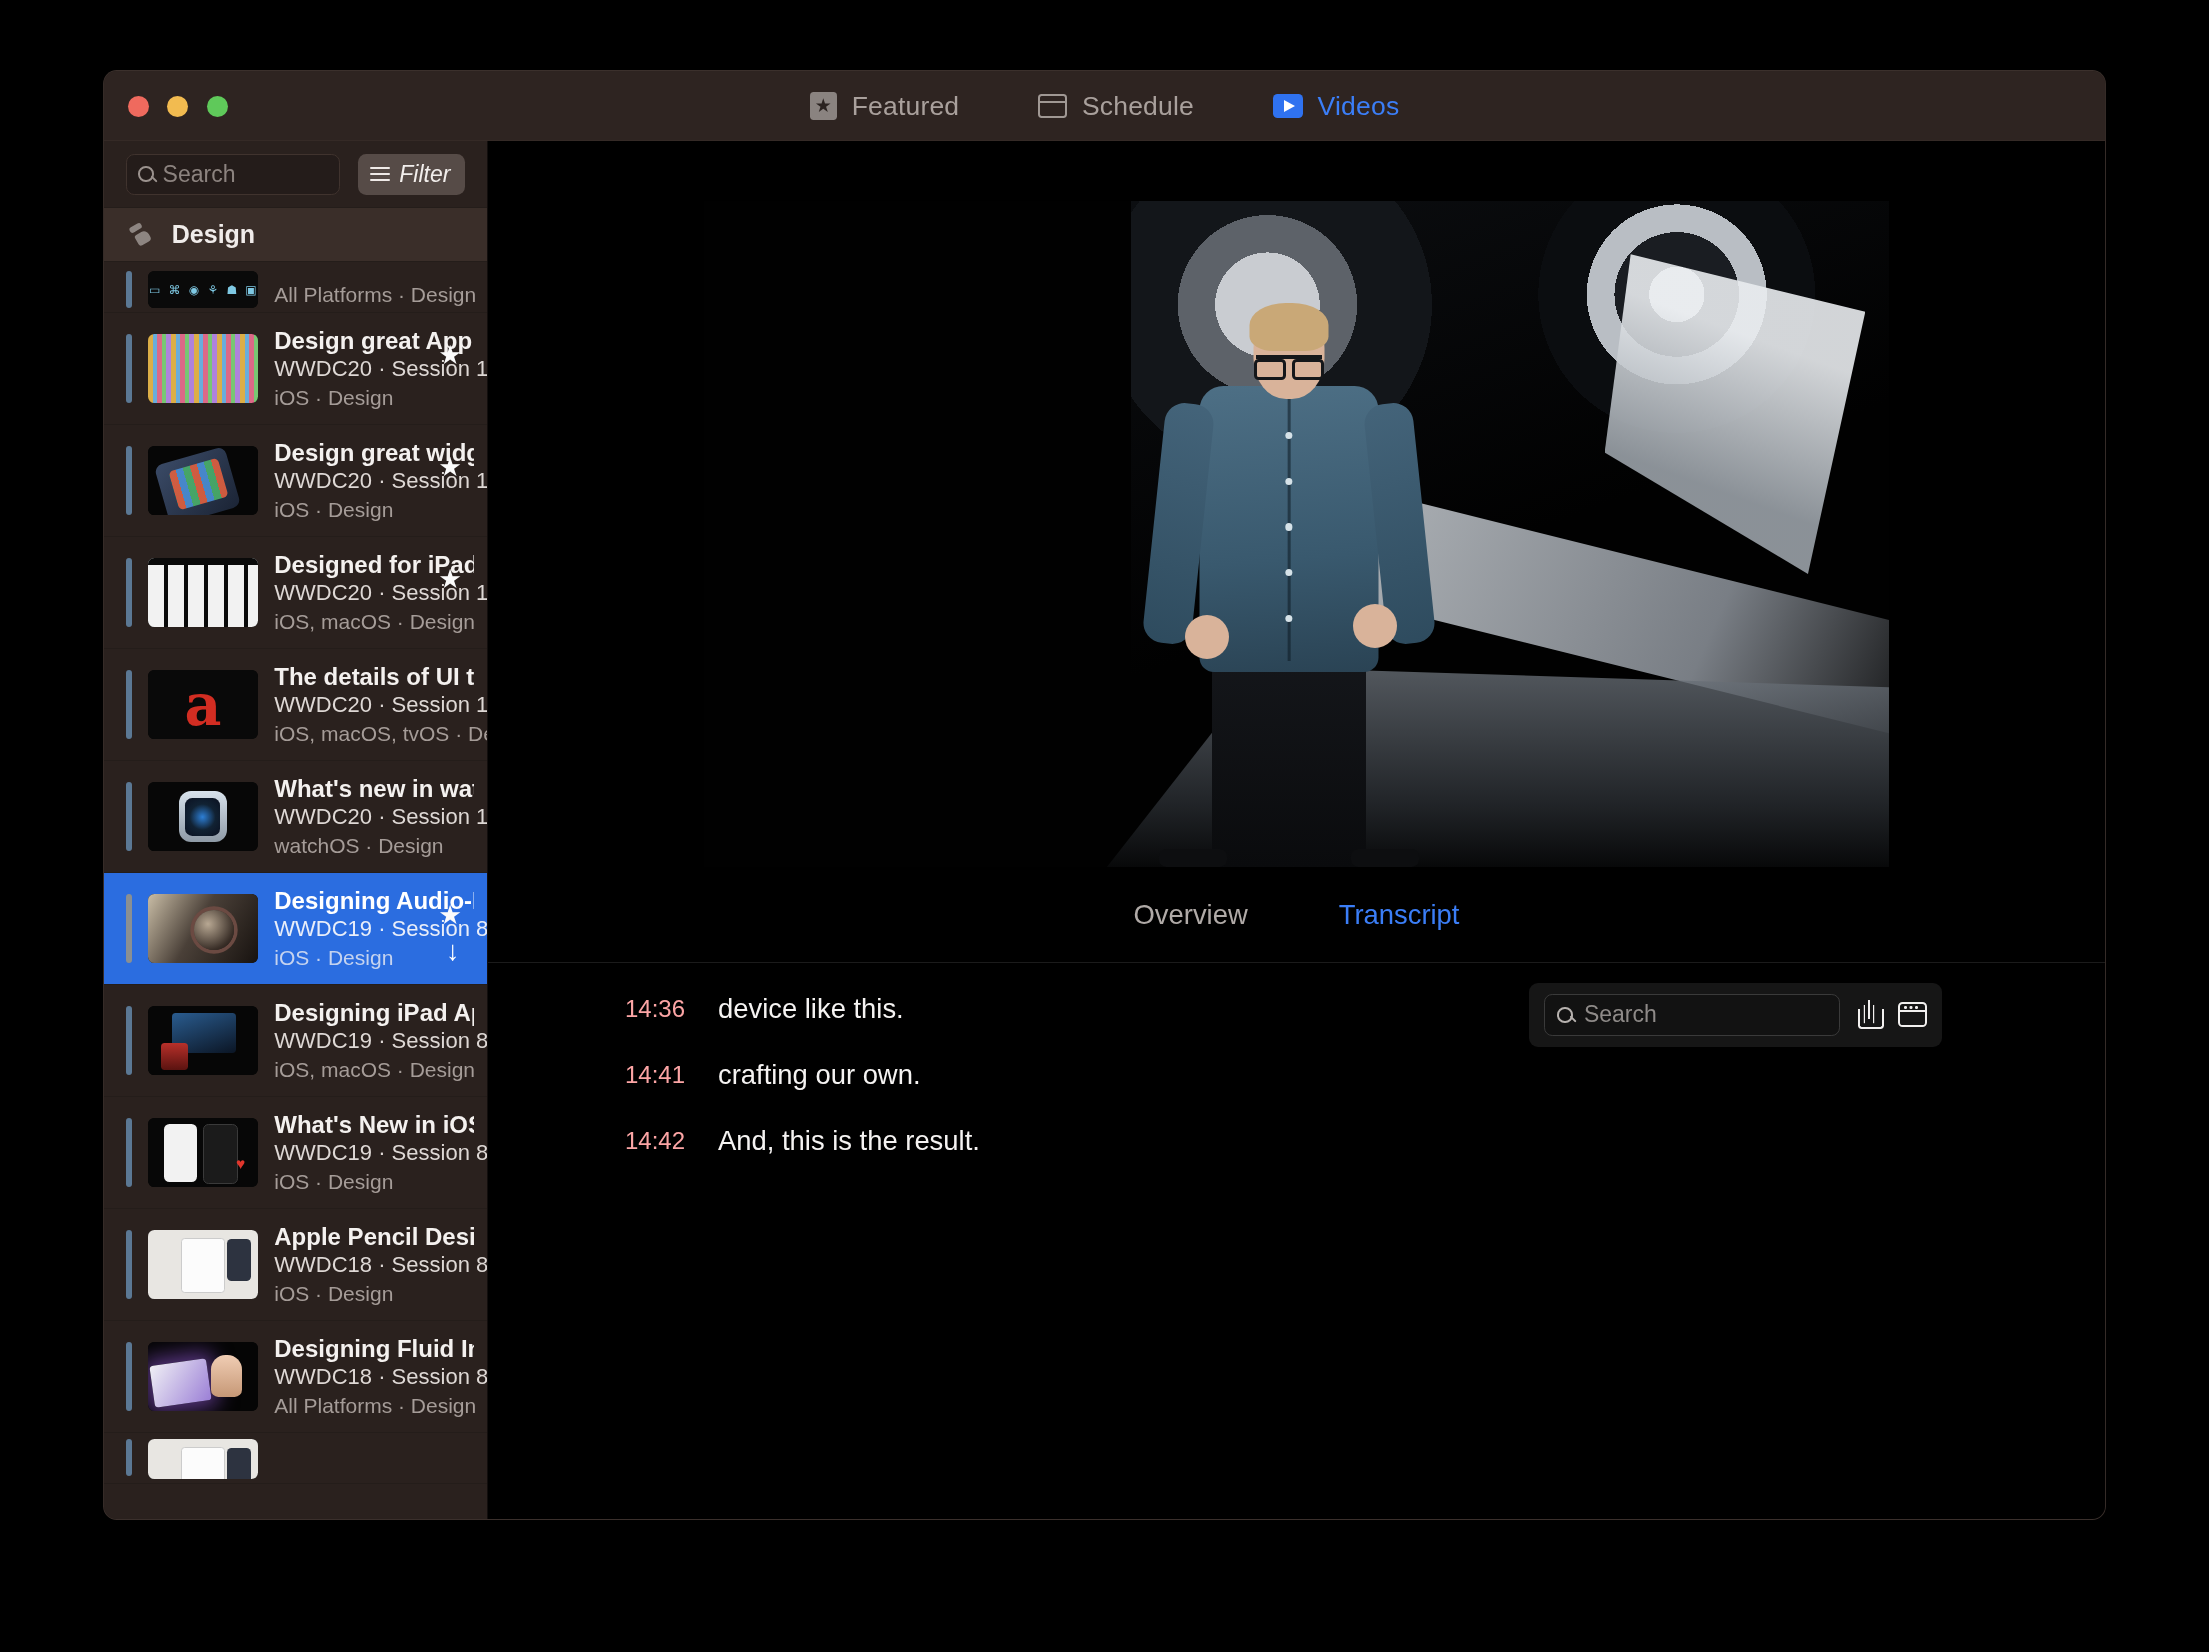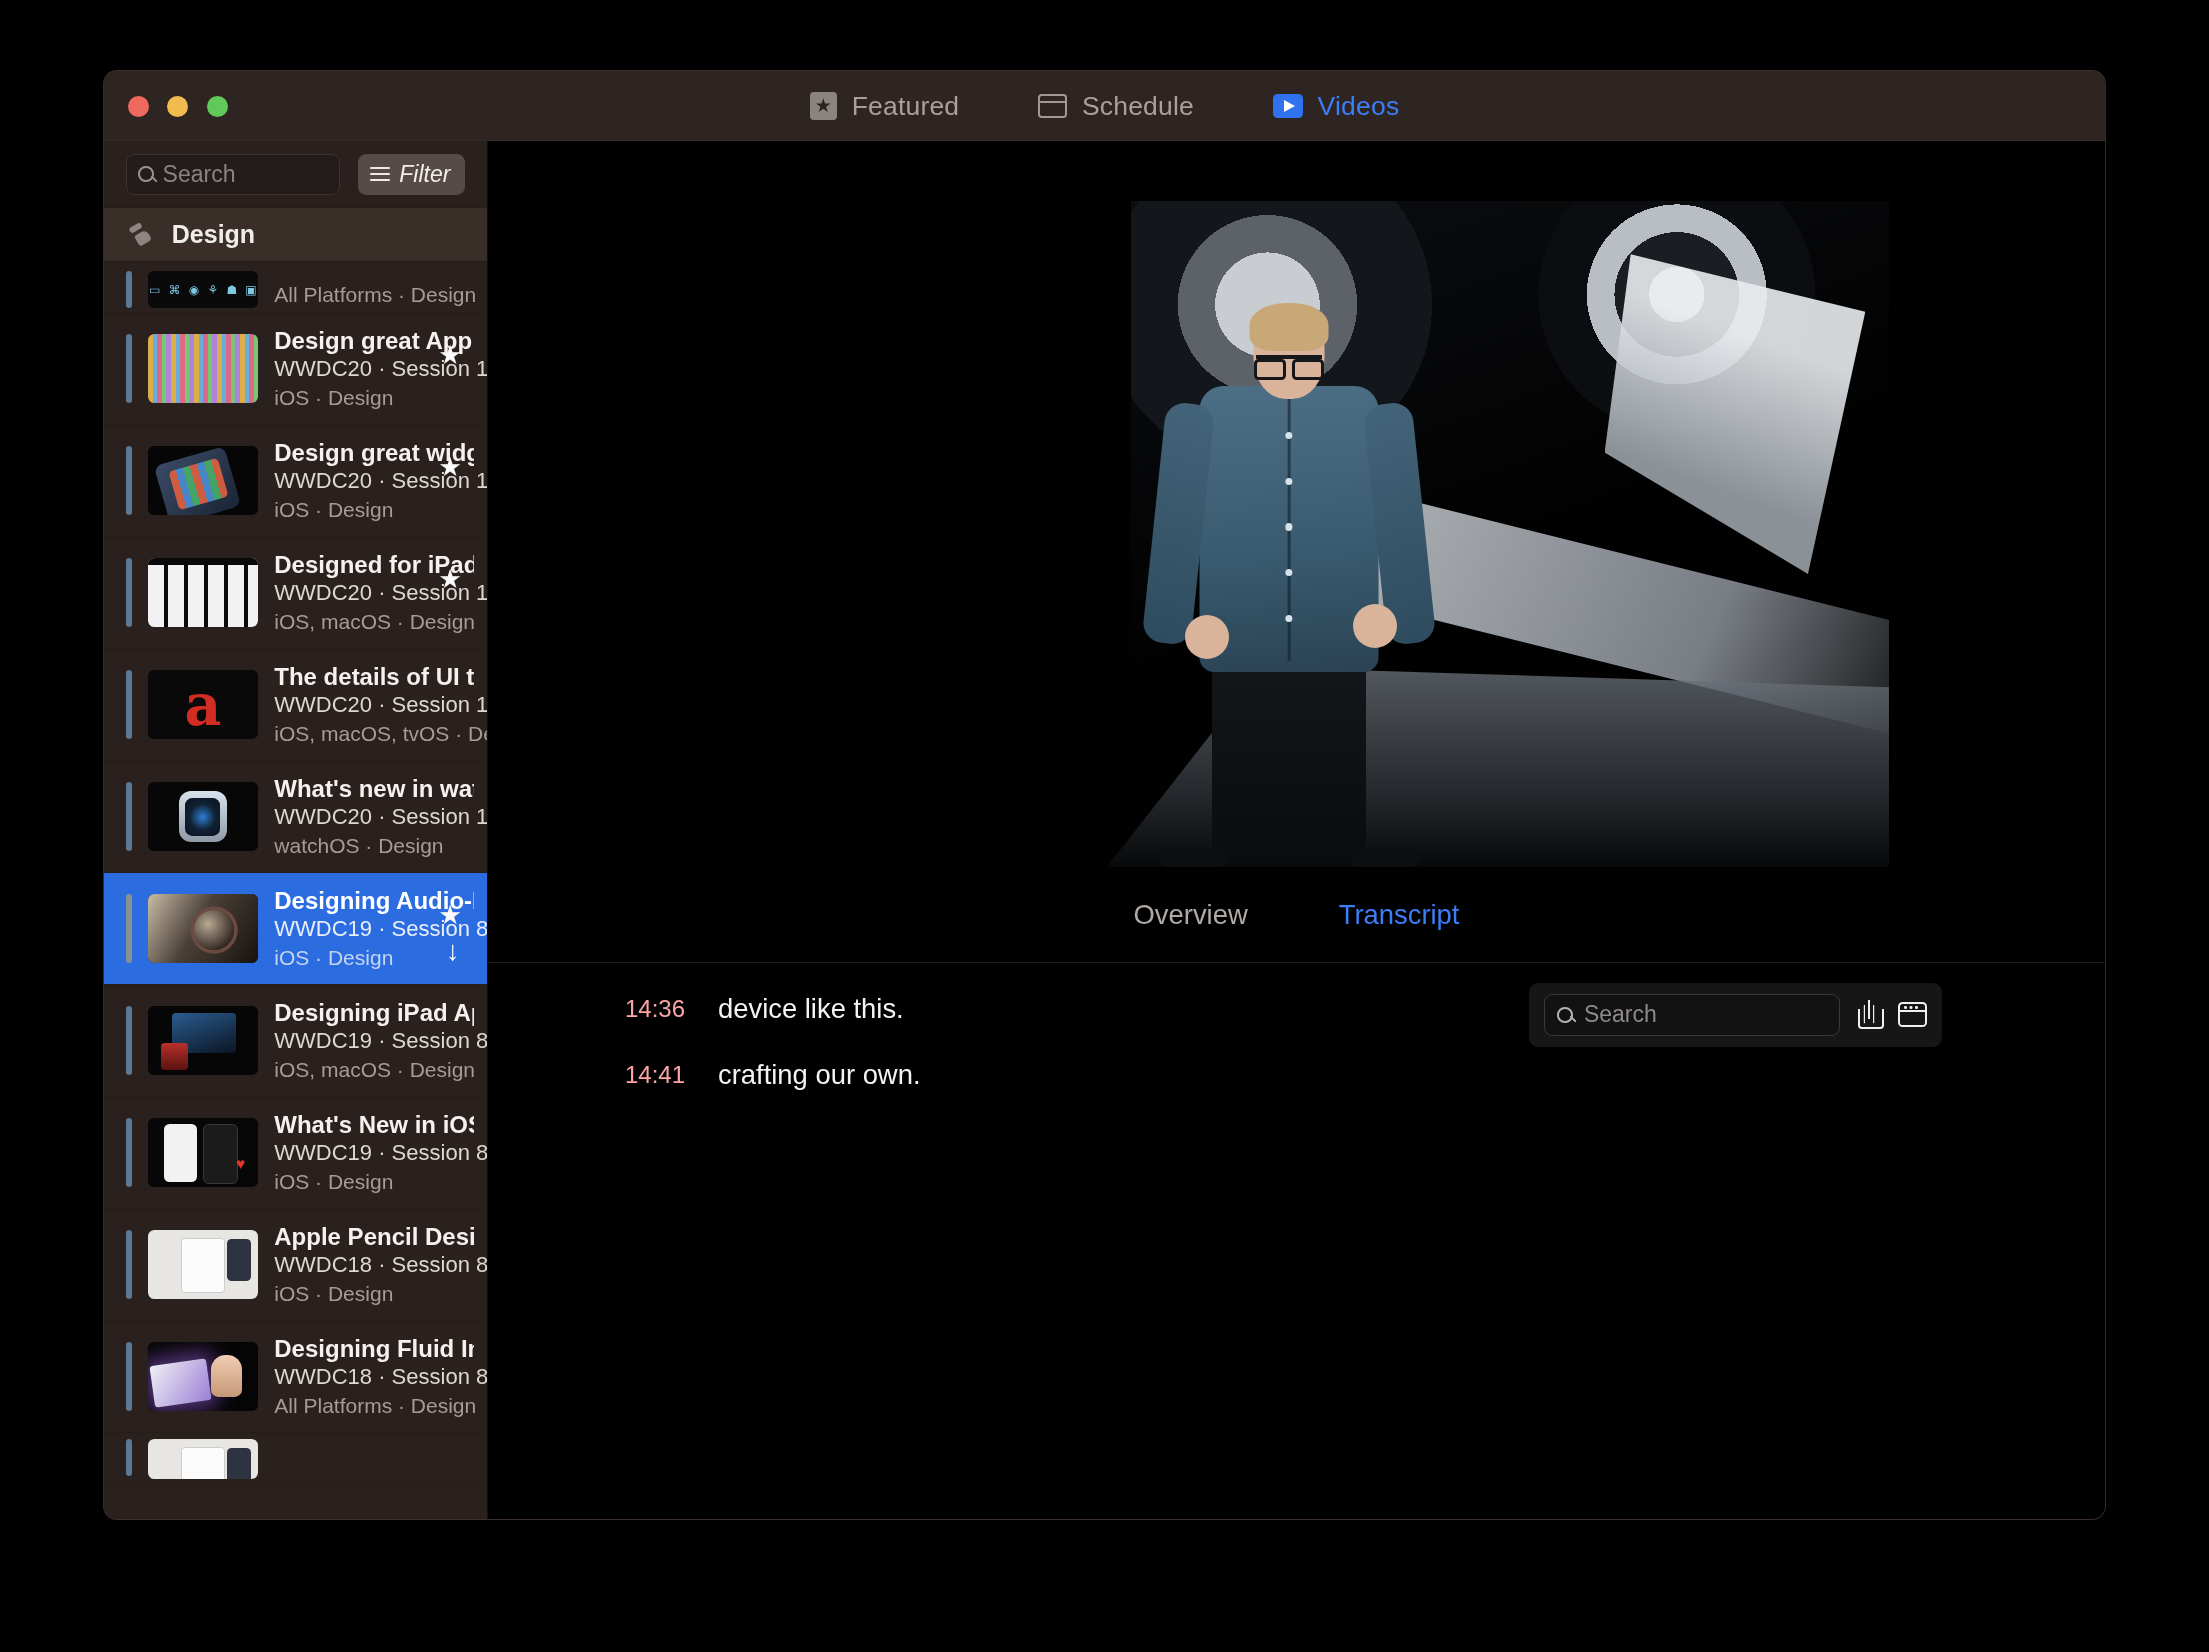--- a/index.html
+++ b/index.html
@@ -578,19 +578,23 @@
         </div>
         <div id="tx-lines">
             <div class="tx-line">
               <span class="tx-time">14:36</span>
               <span class="tx-text">device like this.</span>
             </div>
             <div class="tx-line">
               <span class="tx-time">14:41</span>
               <span class="tx-text">crafting our own.</span>
             </div>
+            <div class="tx-line">
+              <span class="tx-time">14:42</span>
+              <span class="tx-text">And, this is the result.</span>
+            </div>
           </div>
       </div>
 
     </div>
   </div>
 </div>
 
 
 </body></html>

